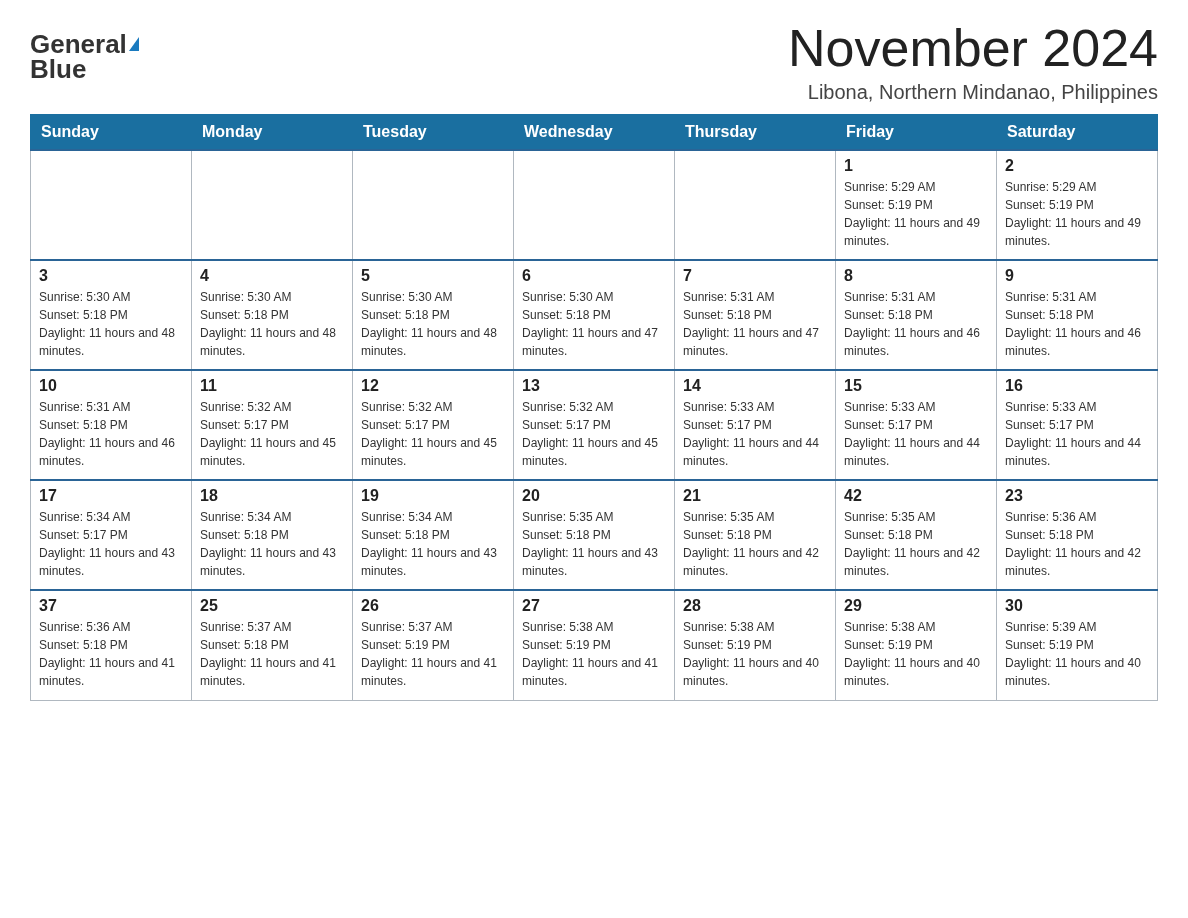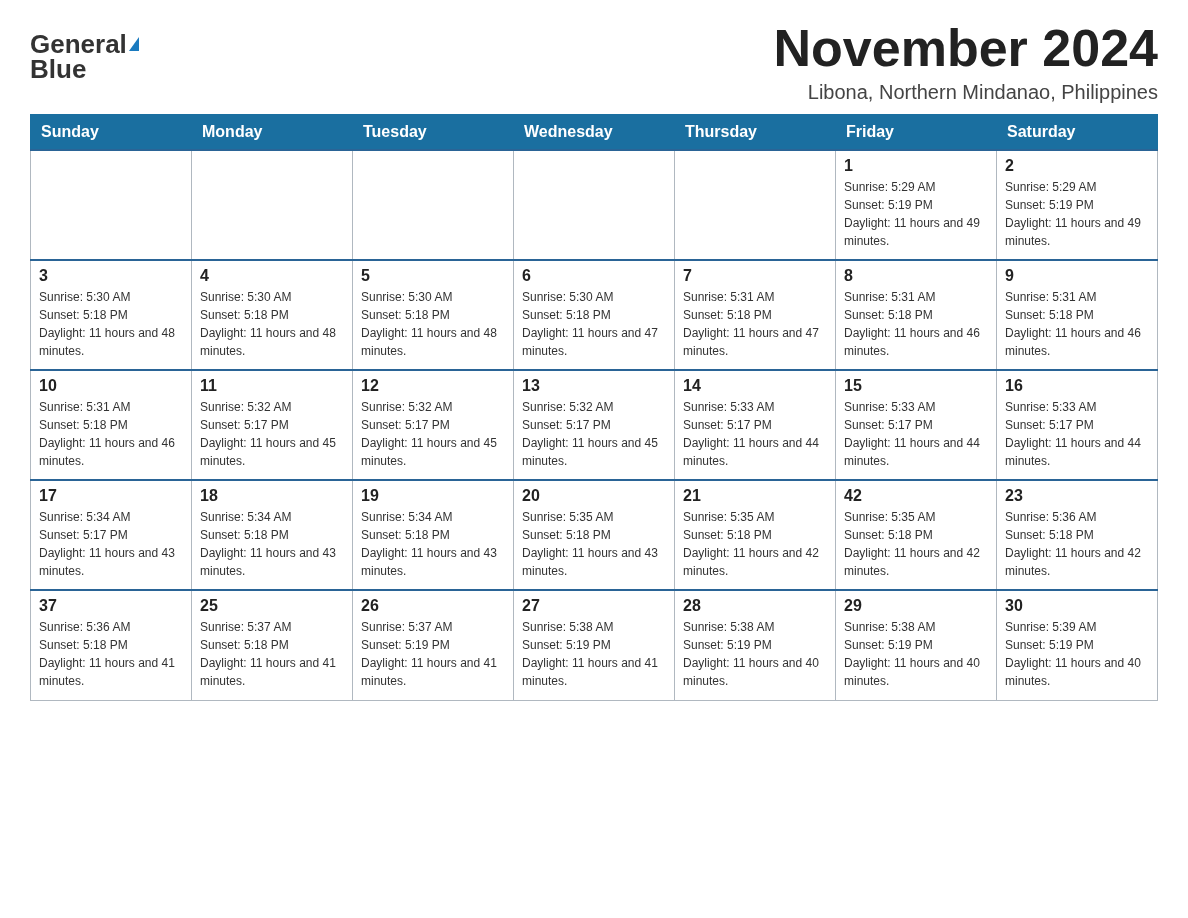--- a/index.html
+++ b/index.html
@@ -36,21 +36,21 @@
       border-left: 10px solid transparent;
       border-bottom: 14px solid #1a7abf;
       margin-left: 2px;
       vertical-align: middle;
     }
     .title-block {
       text-align: right;
     }
     .month-title {
       font-size: 52px;
-      font-weight: bold;
+      font-weight: normal;
       color: #222;
       line-height: 1.1;
     }
     .location-title {
       font-size: 20px;
       color: #444;
       margin-top: 4px;
     }
     .calendar-table {
       width: 100%;

